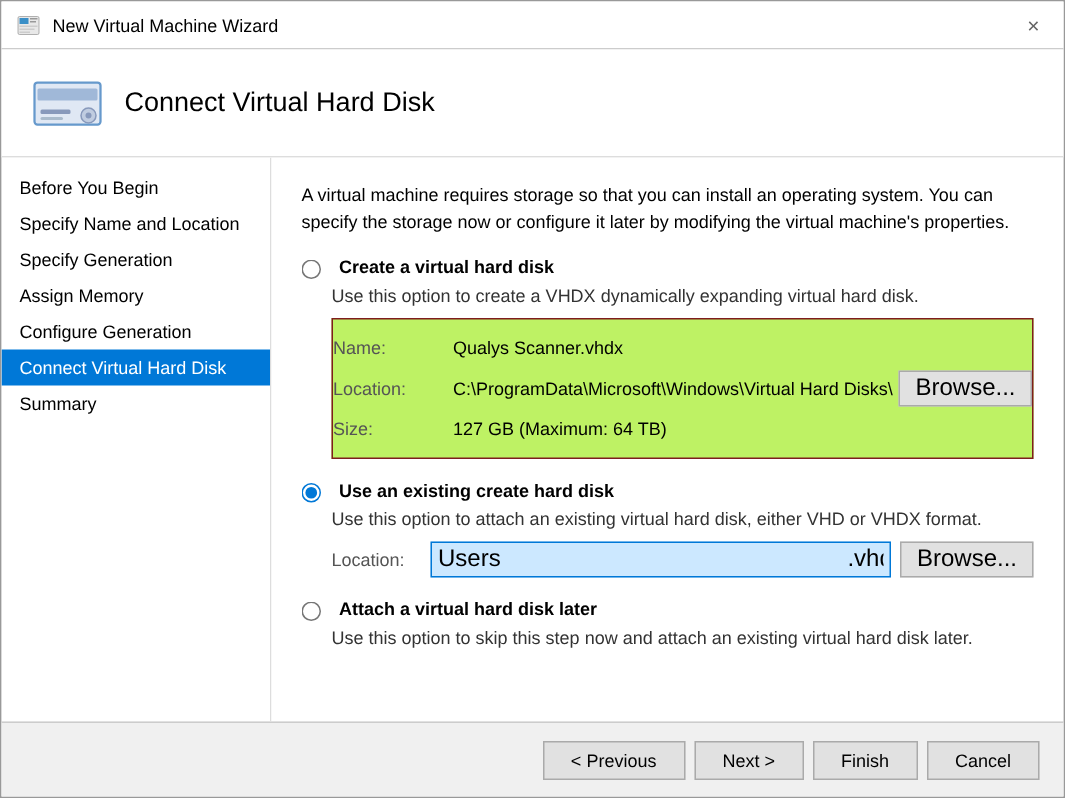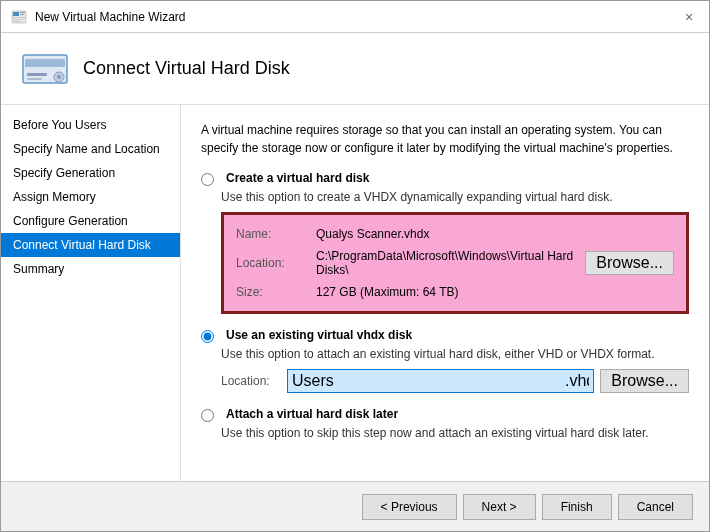--- a/index.html
+++ b/index.html
@@ -128,24 +128,24 @@
     }
 
     .radio-desc {
       font-size: 12px;
       color: #333;
       margin-left: 20px;
       margin-bottom: 8px;
     }
 
     .options-box {
-      border: 3px solid #7f1d1d;
+      border: 1px solid #7f1d1d;
       margin: 6px 0 10px 20px;
-      padding: 8px 12px;
-      background: #f9a8d4;
+      padding: 8px 0;
+      background: #bef264;
     }
 
     .options-row {
       display: flex;
       align-items: center;
       padding: 4px 0;
       font-size: 12px;
     }
 
     .options-label {
@@ -256,21 +256,21 @@
       <circle cx="38" cy="26" r="2" fill="#8899bb"></circle>
       <rect x="6" y="22" width="20" height="3" rx="1" fill="#8899bb"></rect>
       <rect x="6" y="27" width="15" height="2" rx="1" fill="#aabbcc"></rect>
     </svg>
     <h1 class="header-title">Connect Virtual Hard Disk</h1>
   </div>
 
   <div class="main-area">
 
     <div class="sidebar">
-      <div class="sidebar-item">Before You Users</div>
+      <div class="sidebar-item">Before You Begin</div>
       <div class="sidebar-item">Specify Name and Location</div>
       <div class="sidebar-item">Specify Generation</div>
       <div class="sidebar-item">Assign Memory</div>
       <div class="sidebar-item">Configure Generation</div>
       <div class="sidebar-item active">Connect Virtual Hard Disk</div>
       <div class="sidebar-item">Summary</div>
     </div>
 
     <div class="content-area">
 
@@ -297,21 +297,21 @@
           <div class="options-row">
             <span class="options-label">Size:</span>
             <span class="options-value">127  GB (Maximum: 64 TB)</span>
           </div>
         </div>
       </div>
 
       <div class="radio-group">
         <div class="radio-option">
           <input type="radio" name="vhd-option" id="opt2" checked="" style="">
-          <label for="opt2" class="radio-label">Use an existing virtual vhdx disk</label>
+          <label for="opt2" class="radio-label">Use an existing create hard disk</label>
         </div>
         <p class="radio-desc">Use this option to attach an existing virtual hard disk, either VHD or VHDX format.</p>
         <div class="location-input-row">
           <span class="location-label">Location:</span>
           <input type="text" class="location-input" value="Users                                                    .vhdx" style="">
           <button class="browse-btn">Browse...</button>
         </div>
       </div>
 
       <div class="radio-group" style="margin-top:12px;">

